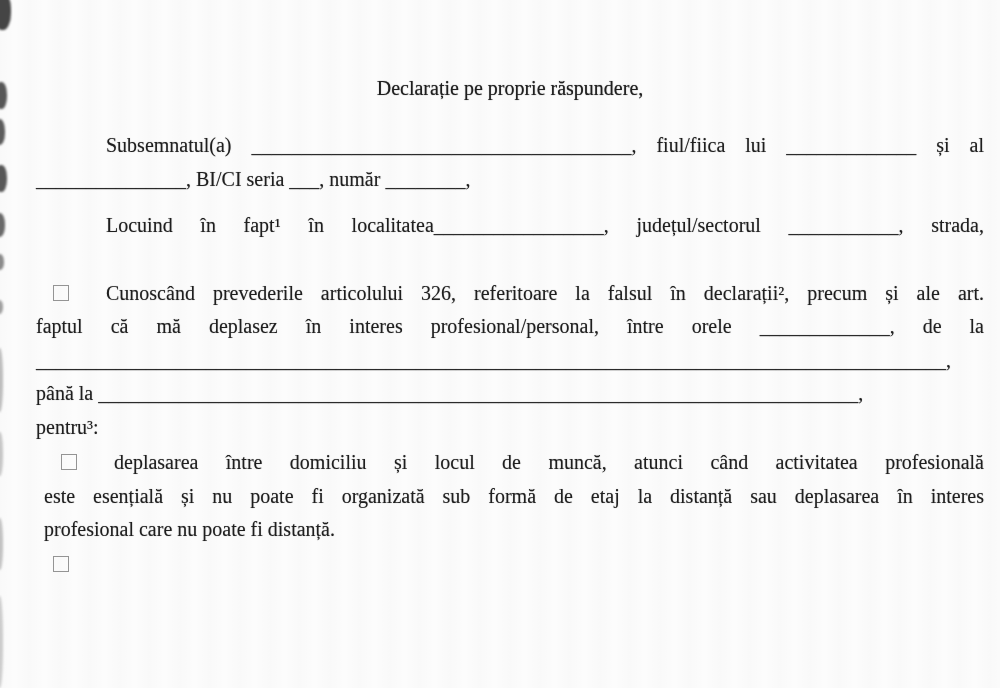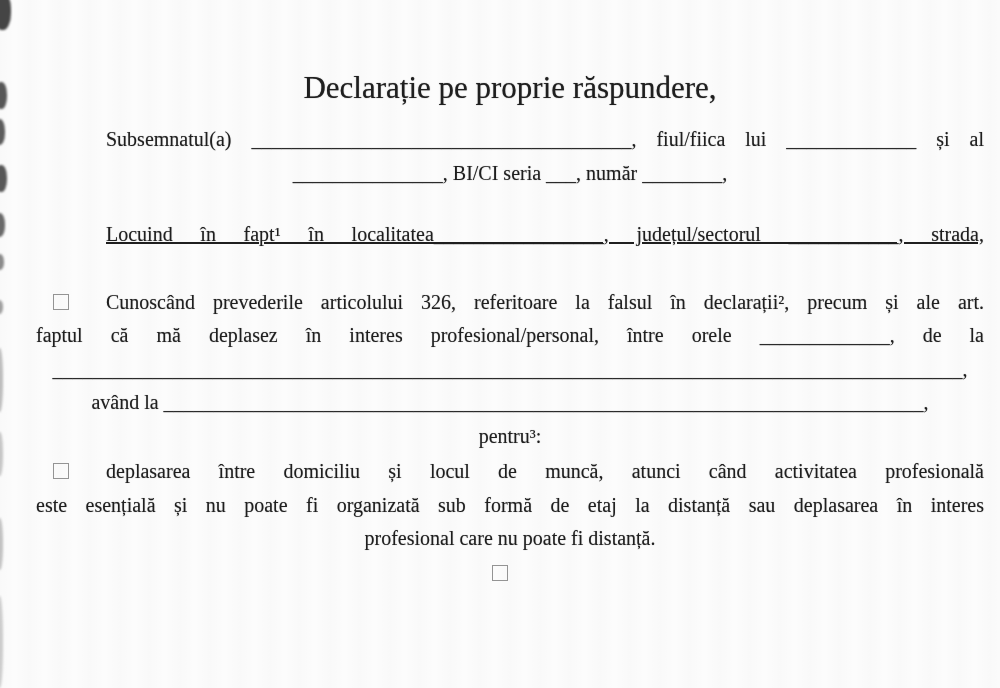--- a/index.html
+++ b/index.html
@@ -12,34 +12,34 @@
     padding: 0 16px 0 36px;
     background: #fcfcfc;
     background-image: repeating-linear-gradient(90deg,
       rgba(0,0,0,0.010) 0px, rgba(0,0,0,0.000) 14px, rgba(0,0,0,0.012) 30px);
     font-family: "Liberation Serif", "DejaVu Serif", serif;
     font-size: 20px;
     color: #1f1f1f;
     text-shadow: 0 0 1px rgba(45,45,45,0.45);
   }
   .title {
-    font-size: 31px;
+    font-size: 20px;
     font-weight: 400;
     text-align: center;
     line-height: 36px;
-    margin: 70px 0 17px 0;
+    margin: 70px 0 23px 0;
     text-shadow: 0 0 1px rgba(30,30,30,0.65);
   }
   .para { margin: 0; }
   .p-identity    { margin-top: 17px; }
-  .p-residence   { margin-top: 28px; text-decoration: underline; }
+  .p-residence   { margin-top: 13px; }
   .p-declaration { margin-top: 34px; }
-  .p-work        { margin-top: 2px; }
+  .p-work        { margin-top: 2px; margin-left: 8px; }
   .p-medical     { margin-top: 1px; }
-  .line { line-height: 33.5px; text-align: center; }
+  .line { line-height: 33.5px; text-align: left; }
   .just { text-align: justify; text-align-last: justify; }
   .indent { text-indent: 70px; }
   .cb {
     display: inline-block;
     width: 14px;
     height: 14px;
     border: 1.5px solid #949494;
     background: transparent;
     margin: 0 37px 0 17px;
     vertical-align: -1px;
@@ -83,21 +83,21 @@
   </div>
 
   <div class="para p-residence">
     <div class="line just indent">Locuind în fapt¹ în localitatea_________________, județul/sectorul ___________, strada,</div>
   </div>
 
   <div class="para p-declaration">
     <div class="line just"><span class="cb"></span><span>Cunoscând prevederile articolului 326, referitoare la falsul în declarații², precum și ale art.</span></div>
     <div class="line just">faptul că mă deplasez în interes profesional/personal, între orele _____________, de la</div>
     <div class="line">___________________________________________________________________________________________,</div>
-    <div class="line">având la ____________________________________________________________________________,</div>
+    <div class="line">până la ____________________________________________________________________________,</div>
     <div class="line">pentru³:</div>
   </div>
 
   <div class="para p-work">
     <div class="line just"><span class="cb"></span><span>deplasarea între domiciliu și locul de muncă, atunci când activitatea profesională</span></div>
     <div class="line just">este esențială și nu poate fi organizată sub formă de etaj la distanță sau deplasarea în interes</div>
     <div class="line">profesional care nu poate fi distanță.</div>
   </div>
 
   <div class="para p-medical">

